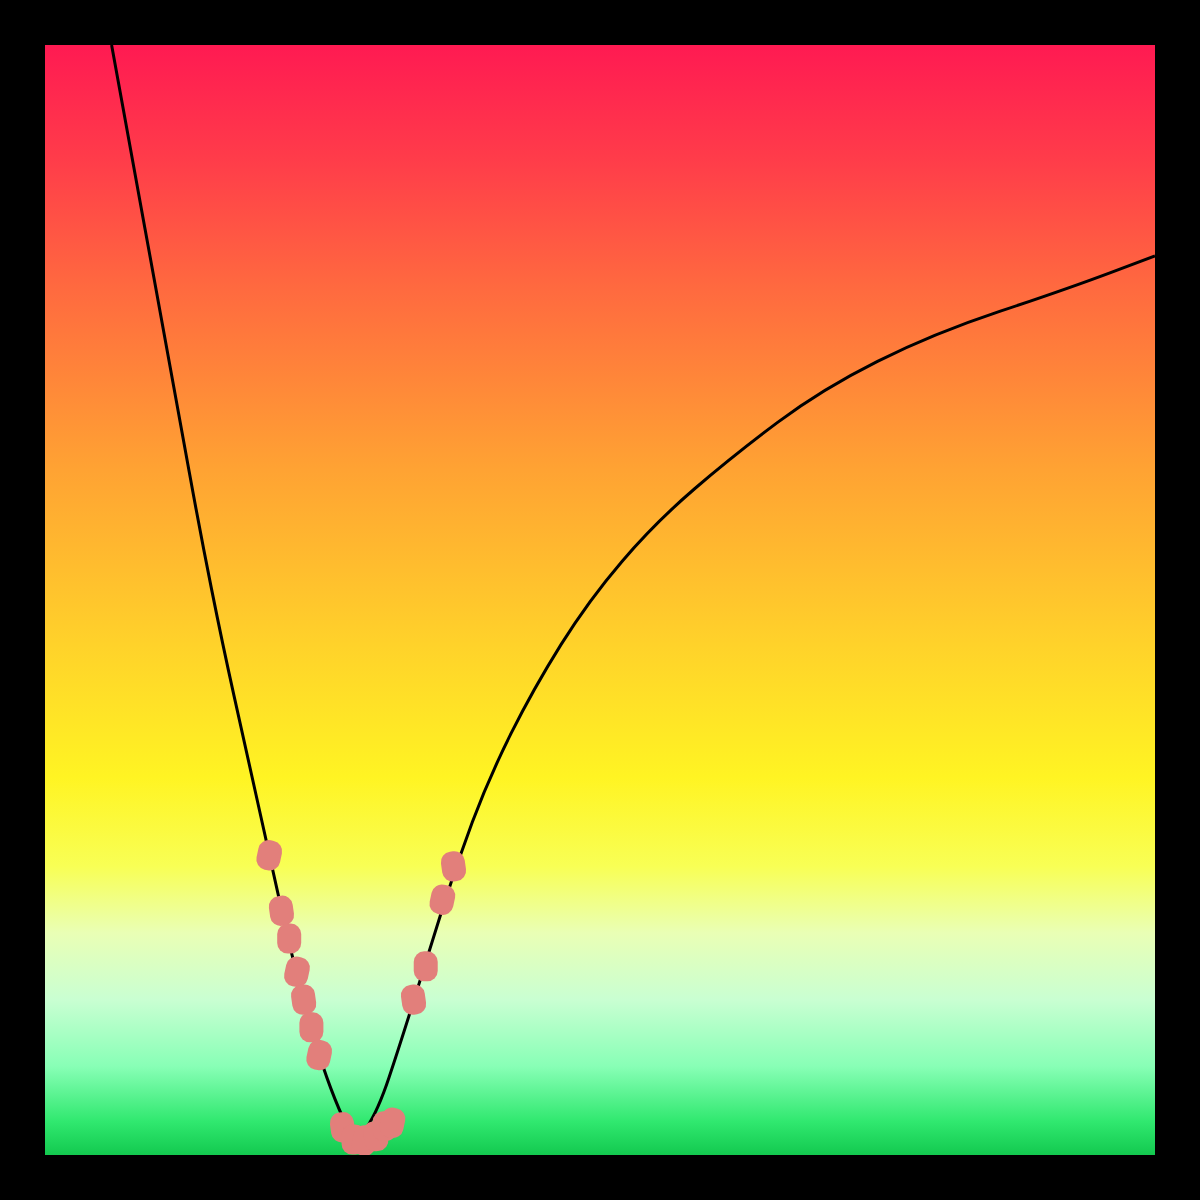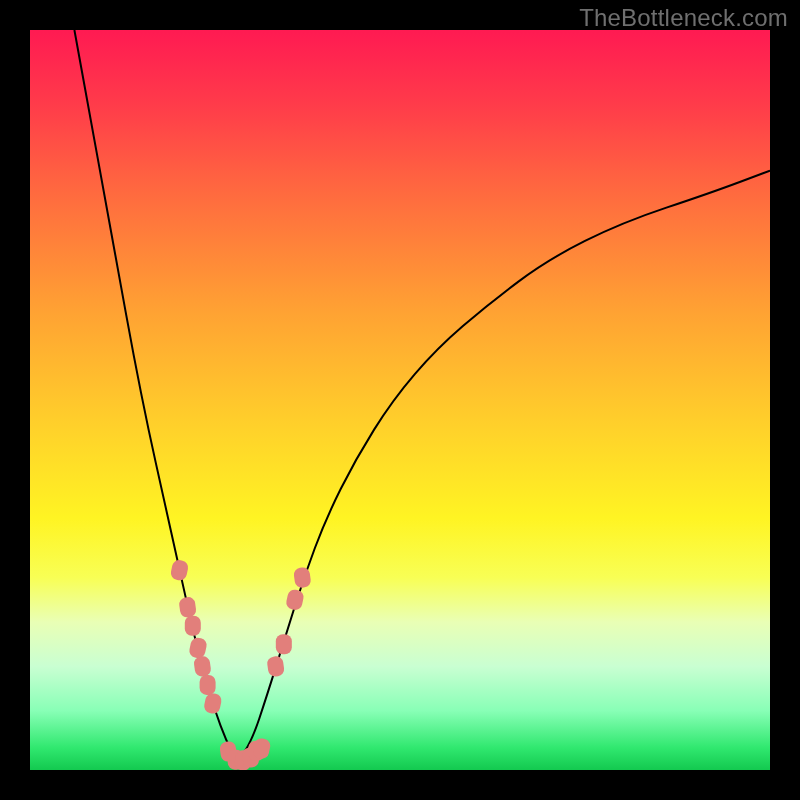--- a/index.html
+++ b/index.html
@@ -78,14 +78,13 @@
           <rect x="212.52" y="717.42" width="16" height="20" rx="7" ry="7" fill="#e27f7b" stroke="#e27f7b" stroke-width="0" transform="rotate(-8 220.51999999999998 727.42)"></rect>
           <rect x="218.44" y="710.76" width="16" height="20" rx="7" ry="7" fill="#e27f7b" stroke="#e27f7b" stroke-width="0" transform="rotate(0 226.44 720.76)"></rect>
           <rect x="223.62" y="708.54" width="16" height="20" rx="7" ry="7" fill="#e27f7b" stroke="#e27f7b" stroke-width="0" transform="rotate(12 231.62 718.54)"></rect>
           <rect x="237.68" y="626.40" width="16" height="20" rx="7" ry="7" fill="#e27f7b" stroke="#e27f7b" stroke-width="0" transform="rotate(-8 245.68 636.4)"></rect>
           <rect x="245.82" y="604.20" width="16" height="20" rx="7" ry="7" fill="#e27f7b" stroke="#e27f7b" stroke-width="0" transform="rotate(0 253.82 614.2)"></rect>
           <rect x="256.92" y="559.80" width="16" height="20" rx="7" ry="7" fill="#e27f7b" stroke="#e27f7b" stroke-width="0" transform="rotate(12 264.92 569.8)"></rect>
           <rect x="264.32" y="537.60" width="16" height="20" rx="7" ry="7" fill="#e27f7b" stroke="#e27f7b" stroke-width="0" transform="rotate(-8 272.32 547.6)"></rect>
         </g>
     </svg>
   </div>
-  <div class="watermark">TheBottleneck.com</div>
 </div>
 
 </body></html>

